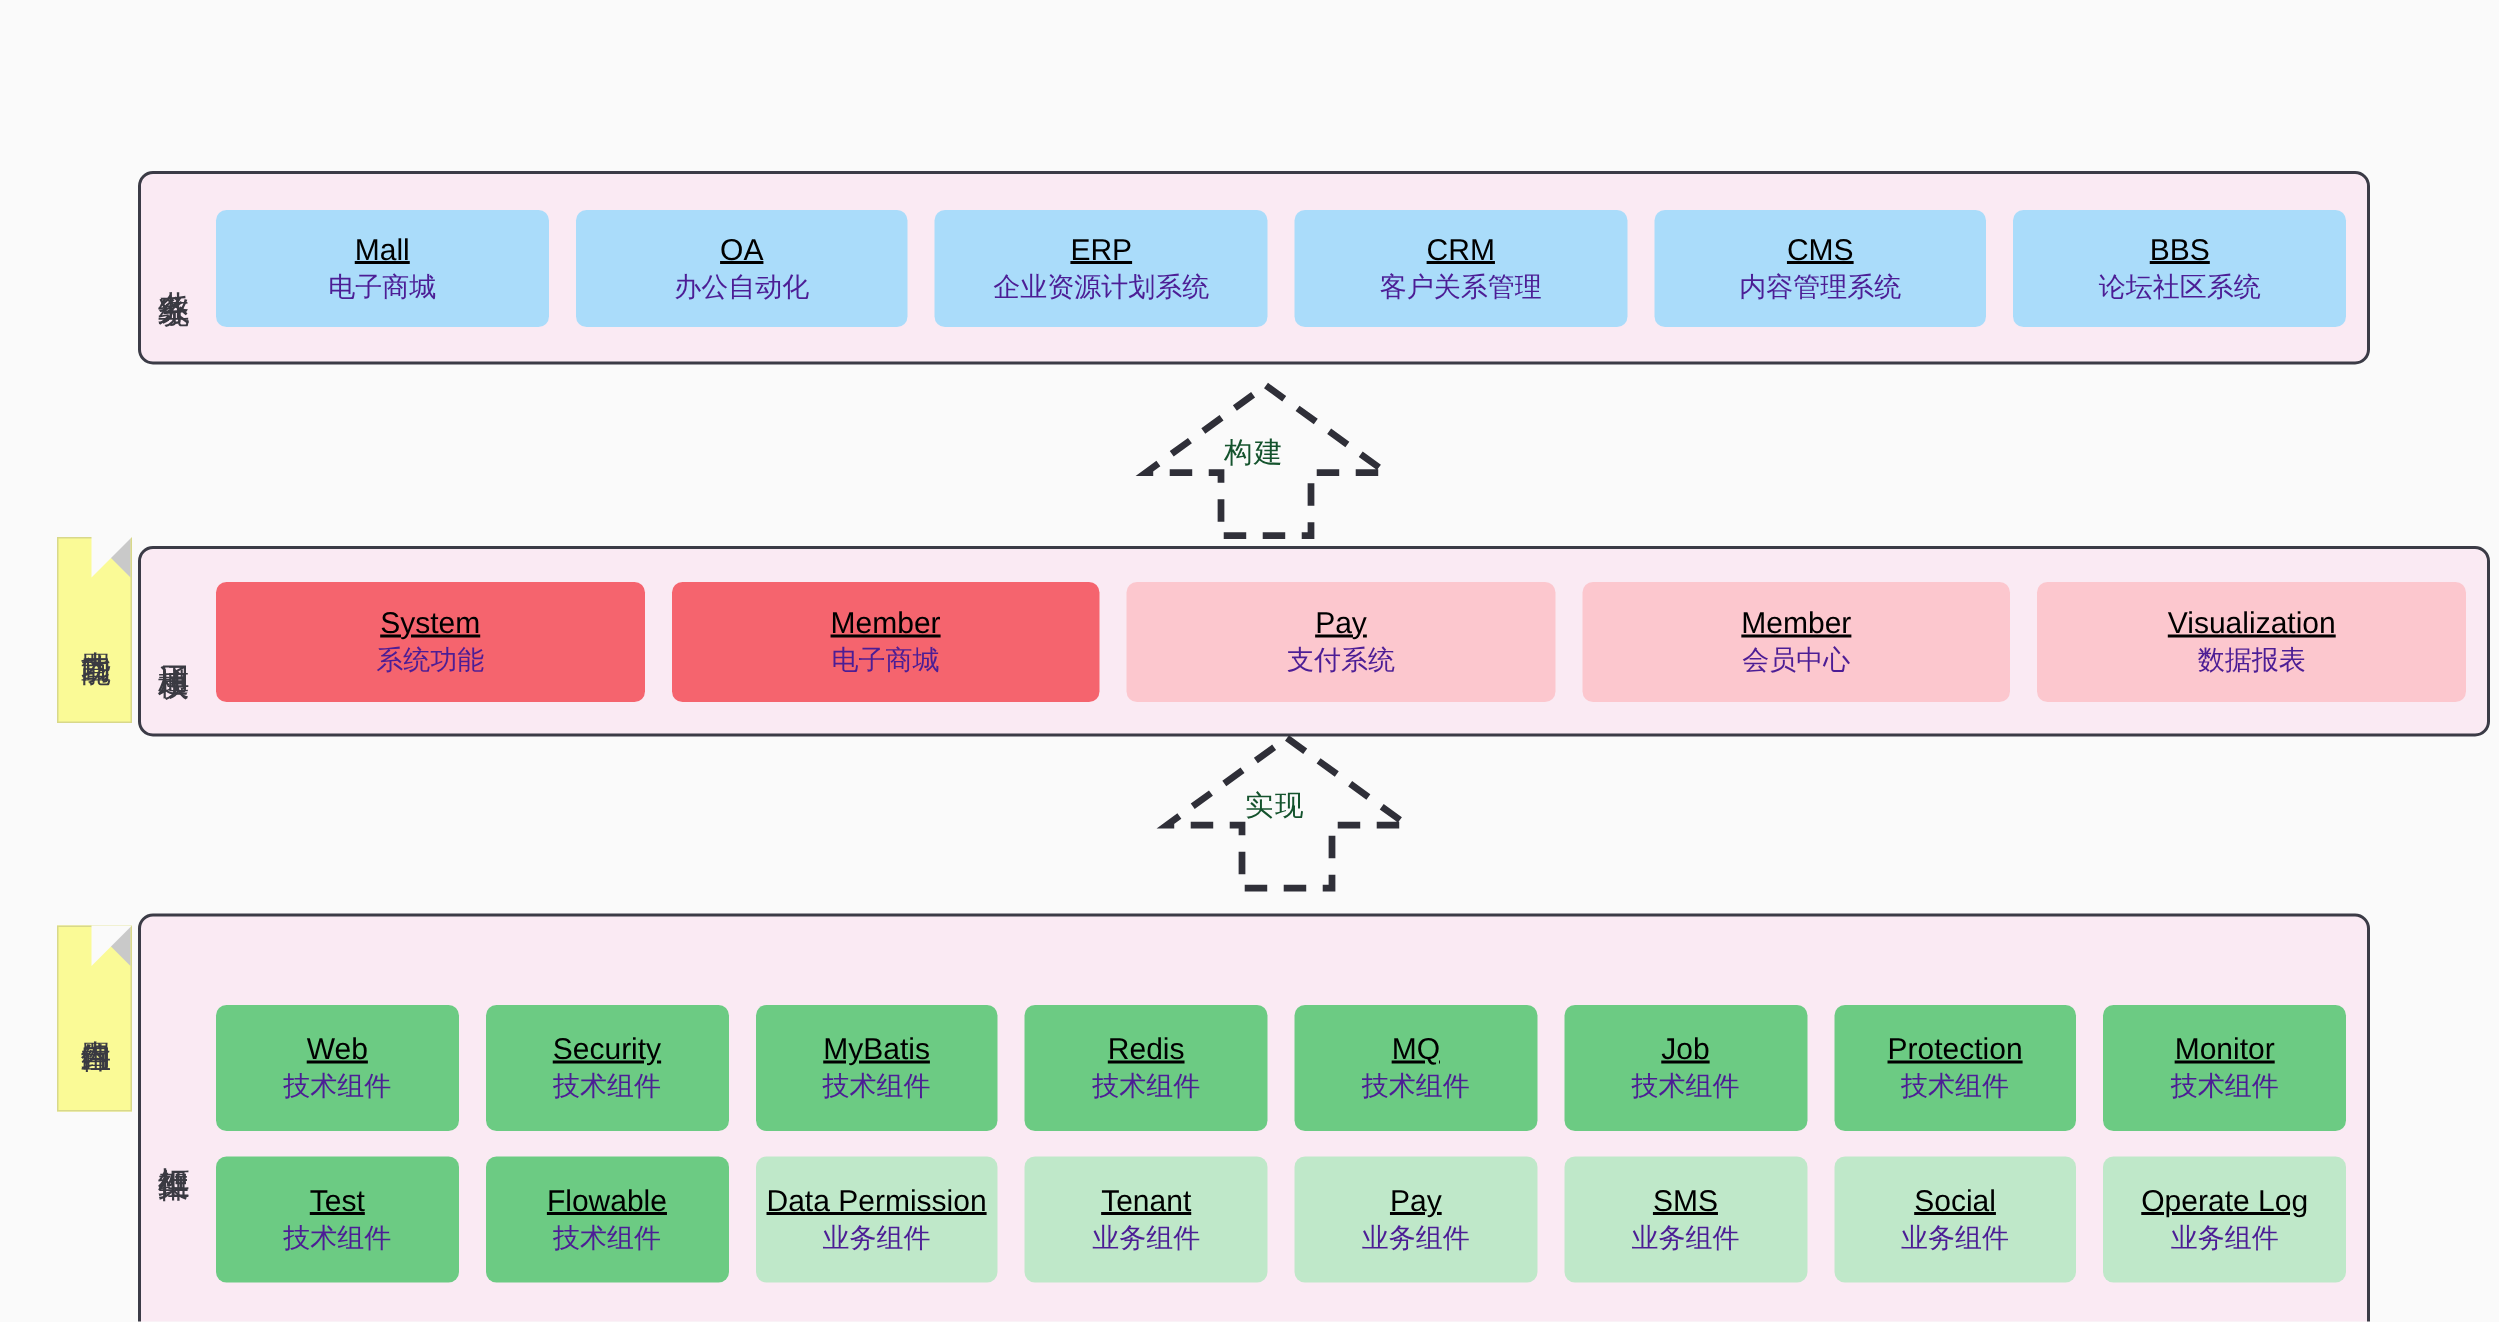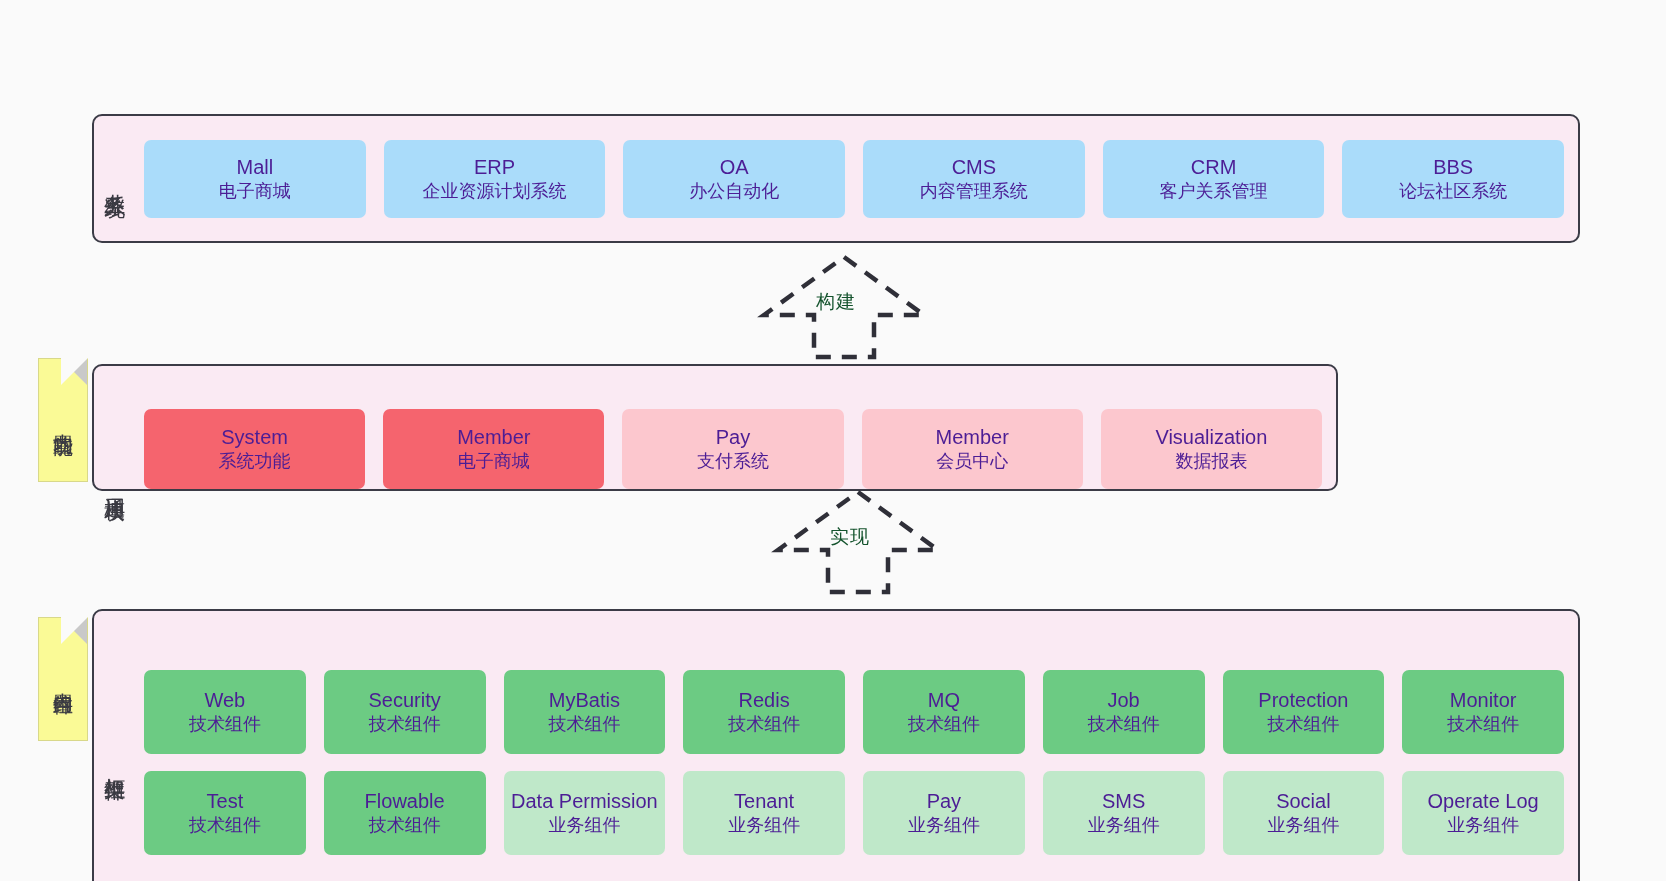--- a/index.html
+++ b/index.html
@@ -72,44 +72,44 @@
     flex-direction: column;
     align-items: center;
     justify-content: center;
     text-align: center;
     line-height: 1.25;
     box-sizing: border-box;
     padding: 4px 6px;
   }
   .cell .en {
     font-size: 20px;
-    color: #4c1d95;
+    color: #000000;
+    text-decoration: underline;
   }
   .cell .cn {
     font-size: 18px;
     color: #4c1d95;
   }
 
   
   #layer-business {
     left: 92px;
     top: 114px;
     width: 1488px;
     height: 129px;
   }
   #layer-business .row { height: 78px; }
   .cell.biz { background: #aadcfa; }
 
   
   #layer-common {
     left: 92px;
     top: 364px;
-    width: 1246px;
+    width: 1568px;
     height: 127px;
-    align-items: flex-end;
   }
   #layer-common .row { height: 80px; }
   .cell.mod-strong { background: #f5646e; }
   .cell.mod-light  { background: #fcc7ce; }
 
   
   #layer-framework {
     left: 92px;
     top: 609px;
     width: 1488px;
@@ -184,34 +184,34 @@
 
   <div class="layer" id="layer-business">
     <div class="layer-title">业务系统</div>
     <div class="layer-body">
       <div class="row">
         <div class="cell biz">
           <span class="en">Mall</span>
           <span class="cn">电子商城</span>
         </div>
         <div class="cell biz">
+          <span class="en">OA</span>
+          <span class="cn">办公自动化</span>
+        </div>
+        <div class="cell biz">
           <span class="en">ERP</span>
           <span class="cn">企业资源计划系统</span>
         </div>
         <div class="cell biz">
-          <span class="en">OA</span>
-          <span class="cn">办公自动化</span>
+          <span class="en">CRM</span>
+          <span class="cn">客户关系管理</span>
         </div>
         <div class="cell biz">
           <span class="en">CMS</span>
           <span class="cn">内容管理系统</span>
-        </div>
-        <div class="cell biz">
-          <span class="en">CRM</span>
-          <span class="cn">客户关系管理</span>
         </div>
         <div class="cell biz">
           <span class="en">BBS</span>
           <span class="cn">论坛社区系统</span>
         </div>
       </div>
     </div>
   </div>
 
   <div class="arrow-wrap" id="arrow-build">

